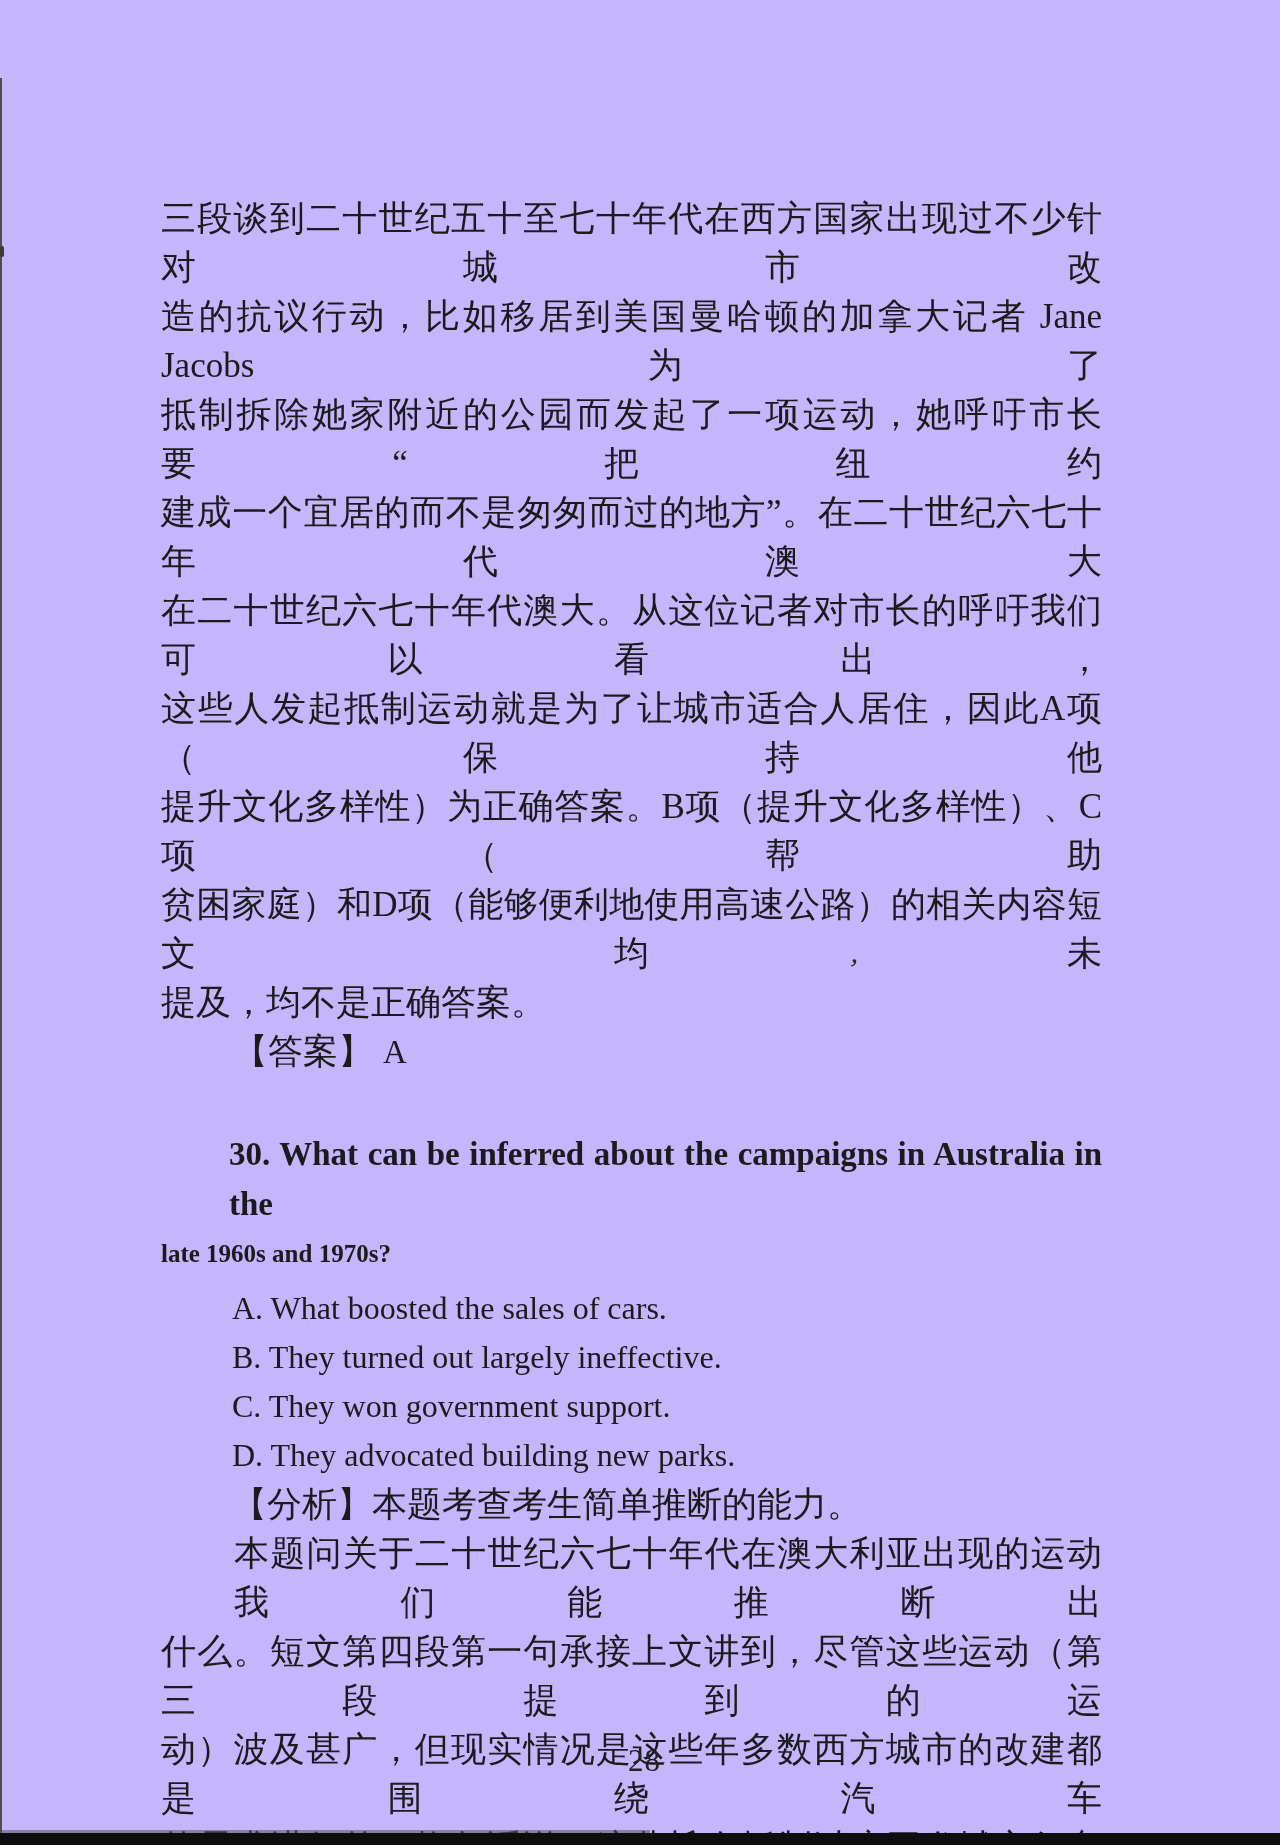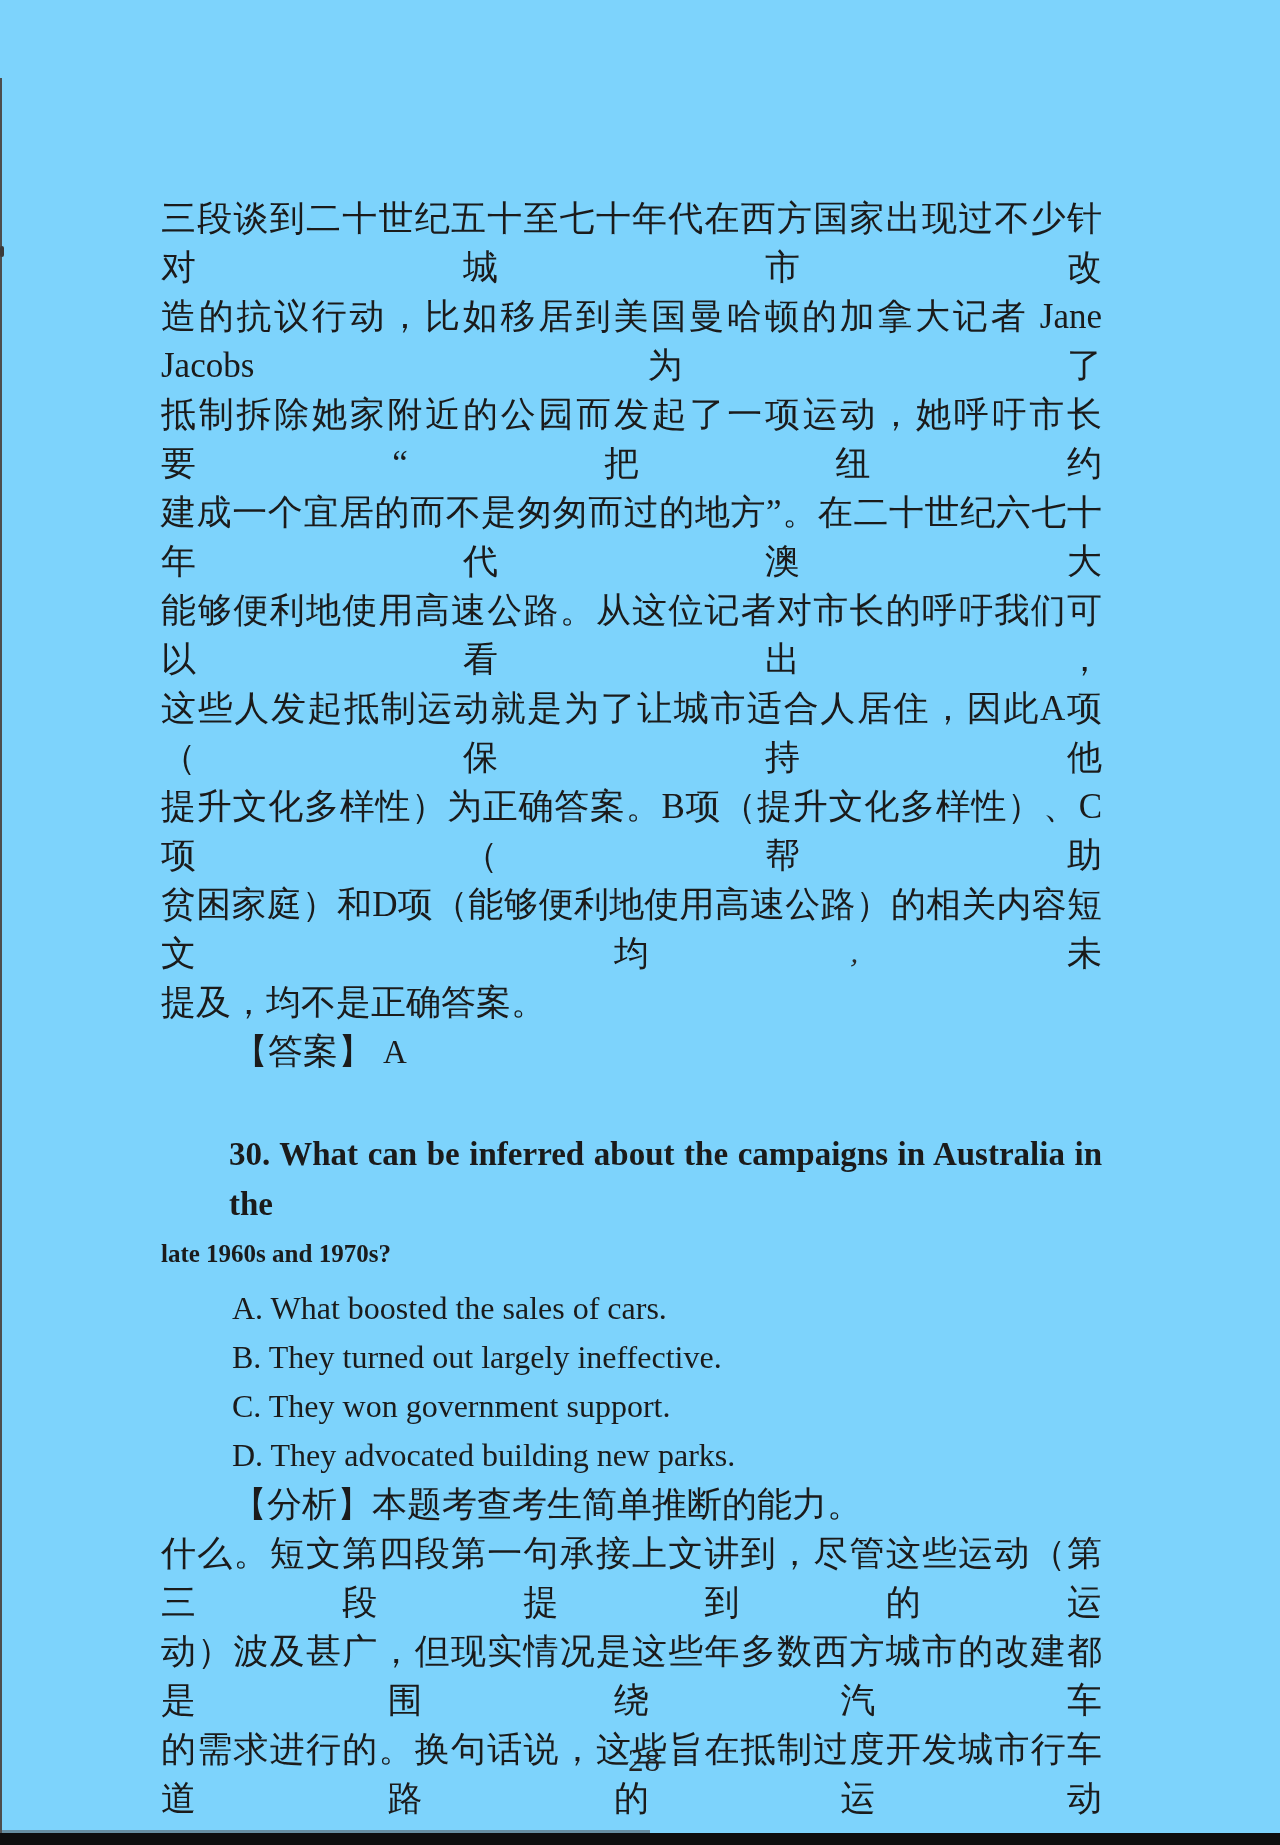--- a/index.html
+++ b/index.html
@@ -1,17 +1,17 @@
 <!DOCTYPE html>
 <html><head>
 <meta charset="utf-8">
 <style>
   html,body{margin:0;padding:0;background:#ffffff;}
   .page{
-    position:relative;width:1280px;height:1845px;background:#7dd3fc;overflow:hidden;
+    position:relative;width:1280px;height:1845px;background:#c4b5fd;overflow:hidden;
     font-family:"Liberation Serif","DejaVu Serif",serif;color:#1b1b1b;
   }
   .content{position:absolute;left:161px;top:194px;width:941px;}
   .zh{font-size:35px;line-height:49px;white-space:normal;}
   .full{text-align:justify;text-align-last:justify;}
   .en{font-family:"Liberation Serif","DejaVu Serif",serif;}
   .b{font-weight:normal;}
   .ans-line{padding-left:72px;font-size:35px;line-height:49px;}
   .ans-val{font-size:33px;margin-left:10px;}
   .q-heading{margin-top:52px;}
@@ -37,21 +37,21 @@
   <div class="left-line"></div>
   <div class="left-blob"></div>
 
   <main class="content">
 
     <section>
       <div class="zh full">三段谈到二十世纪五十至七十年代在西方国家出现过不少针对城市改</div>
       <div class="zh full">造的抗议行动，比如移居到美国曼哈顿的加拿大记者 Jane Jacobs 为了</div>
       <div class="zh full">抵制拆除她家附近的公园而发起了一项运动，她呼吁市长要“把纽约</div>
       <div class="zh full">建成一个宜居的而不是匆匆而过的地方”。在二十世纪六七十年代澳大</div>
-      <div class="zh full">能够便利地使用高速公路。从这位记者对市长的呼吁我们可以看出，</div>
+      <div class="zh full">在二十世纪六七十年代澳大。从这位记者对市长的呼吁我们可以看出，</div>
       <div class="zh full">这些人发起抵制运动就是为了让城市适合人居住，因此A项（保持他</div>
       <div class="zh full">提升文化多样性）为正确答案。B项（提升文化多样性）、C项（帮助</div>
       <div class="zh full">贫困家庭）和D项（能够便利地使用高速公路）的相关内容短文均未</div>
       <div class="zh">提及，均不是正确答案。</div>
     </section>
 
     <div class="ans-line">
       <span class="zh b">【答案】</span><span class="en ans-val">A</span>
     </div>
 
@@ -65,20 +65,21 @@
       <div class="en option">B. They turned out largely ineffective.</div>
       <div class="en option">C. They won government support.</div>
       <div class="en option">D. They advocated building new parks.</div>
     </section>
 
     <div class="analysis">
       <span class="zh b">【分析】</span><span class="zh">本题考查考生简单推断的能力。</span>
     </div>
 
     <section class="p2">
+      <div class="zh full indent">本题问关于二十世纪六七十年代在澳大利亚出现的运动我们能推断出</div>
       <div class="zh full">什么。短文第四段第一句承接上文讲到，尽管这些运动（第三段提到的运</div>
       <div class="zh full">动）波及甚广，但现实情况是这些年多数西方城市的改建都是围绕汽车</div>
       <div class="zh full">的需求进行的。换句话说，这些旨在抵制过度开发城市行车道路的运动</div>
 
     </section>
 
   </main>
 
   <div class="stray-mark">’</div>
 

